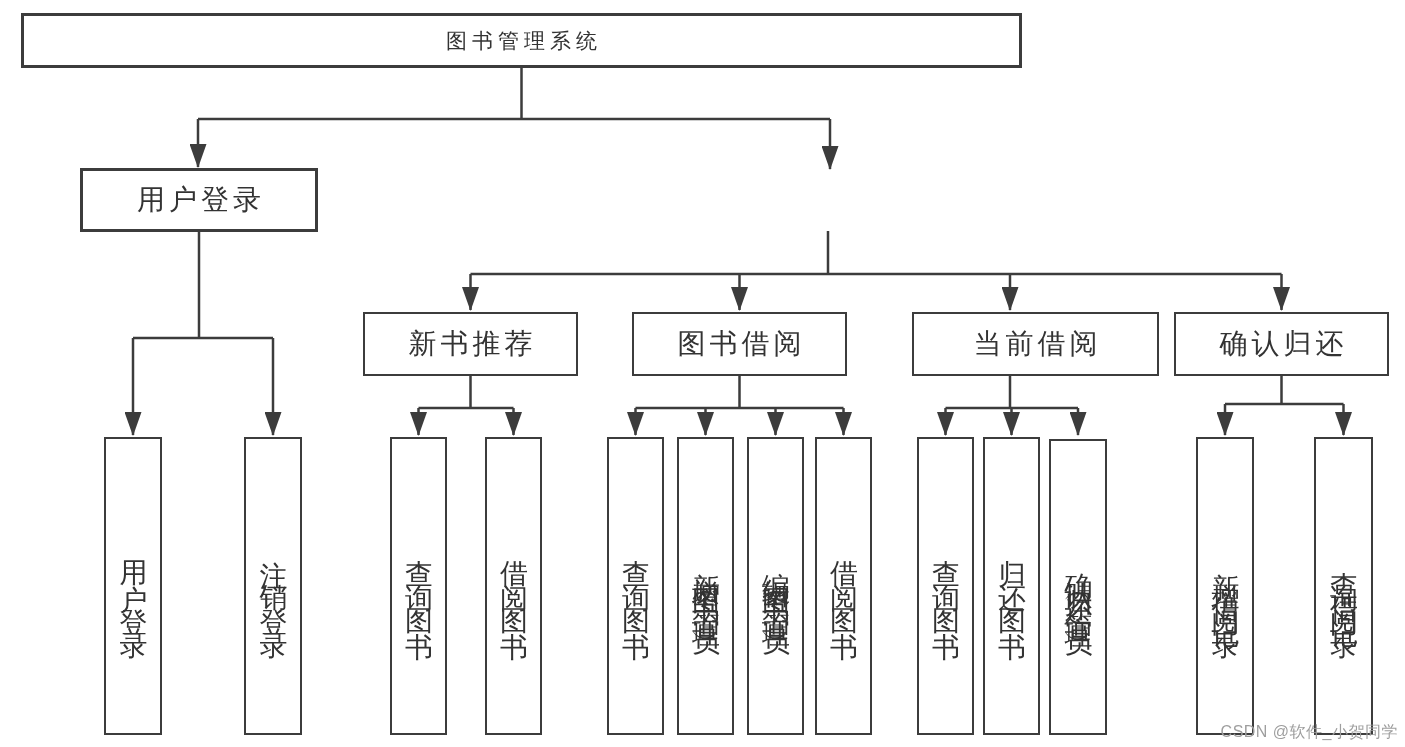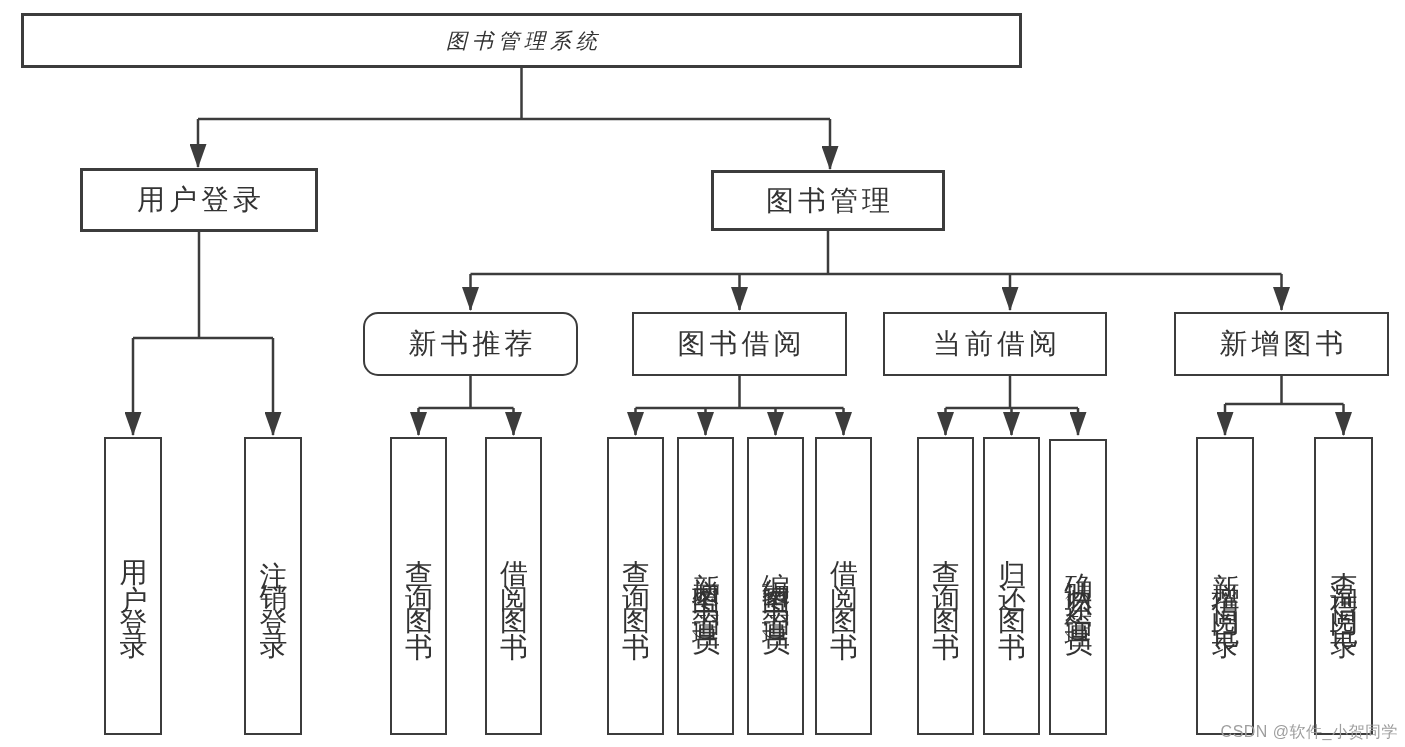--- a/index.html
+++ b/index.html
@@ -18,21 +18,21 @@
     background: #ffffff;
     border: 2.5px solid #3c3c3c;
     display: flex;
     align-items: center;
     justify-content: center;
     color: #333333;
     font-size: 28px;
     line-height: 1;
     white-space: nowrap;
   }
-  .root-box { border-width: 3px; font-size: 21px; letter-spacing: 5px; text-indent: 5px; font-style: italic; }
+  .root-box { border-width: 3px; font-size: 21px; letter-spacing: 5px; text-indent: 5px; }
   .h-box { letter-spacing: 4px; text-indent: 4px; border-width: 3px; }
   .l3-box { border-width: 2.5px; }
   .leaf {
     writing-mode: vertical-rl;
     text-orientation: mixed;
     white-space: normal;
   }
   .ls-wide  { letter-spacing: 24px; }
   .ls-mid   { letter-spacing: 12px; }
   .ls-tight { letter-spacing: 8px; }
@@ -85,26 +85,25 @@
       <path d="M1011.5 408 V435"></path>
       <path d="M1078 408 V435"></path>
       <path d="M1225 404 V435"></path>
       <path d="M1343.5 404 V435"></path>
     </g>
   </svg>
 
   <div class="box root-box" style="left:21px; top:13px; width:1001px; height:55px;">图书管理系统</div>
 
   <div class="box h-box" style="left:80px; top:168px; width:238px; height:64px;">用户登录</div>
-  <div class="box h-box" style="left:711px; top:170px; width:234px; height:61px;">图书管理</div>
 
-  <div class="box h-box l3-box" style="left:363px; top:312px; width:215px; height:64px;border-radius:15px;">新书推荐</div>
+  <div class="box h-box l3-box" style="left:363px; top:312px; width:215px; height:64px;">新书推荐</div>
   <div class="box h-box l3-box" style="left:632px; top:312px; width:215px; height:64px;">图书借阅</div>
-  <div class="box h-box l3-box" style="left:883px; top:312px; width:224px; height:64px;">当前借阅</div>
-  <div class="box h-box l3-box" style="left:1174px; top:312px; width:215px; height:64px;">新增图书</div>
+  <div class="box h-box l3-box" style="left:912px; top:312px; width:247px; height:64px;">当前借阅</div>
+  <div class="box h-box l3-box" style="left:1174px; top:312px; width:215px; height:64px;">确认归还</div>
 
   <div class="box leaf ls-wide" style="left:104px; top:437px; width:58px; height:298px;">用户登录</div>
   <div class="box leaf ls-wide" style="left:244px; top:437px; width:58px; height:298px;">注销登录</div>
 
   <div class="box leaf ls-wide" style="left:390px; top:437px; width:57px; height:298px;">查询图书</div>
   <div class="box leaf ls-wide" style="left:485px; top:437px; width:57px; height:298px;">借阅图书</div>
 
   <div class="box leaf ls-wide" style="left:607px; top:437px; width:57px; height:298px;">查询图书</div>
   <div class="box leaf ls-tight" style="left:677px; top:437px; width:57px; height:298px;">新增图书（管理员）</div>
   <div class="box leaf ls-tight" style="left:747px; top:437px; width:57px; height:298px;">编辑图书（管理员）</div>

